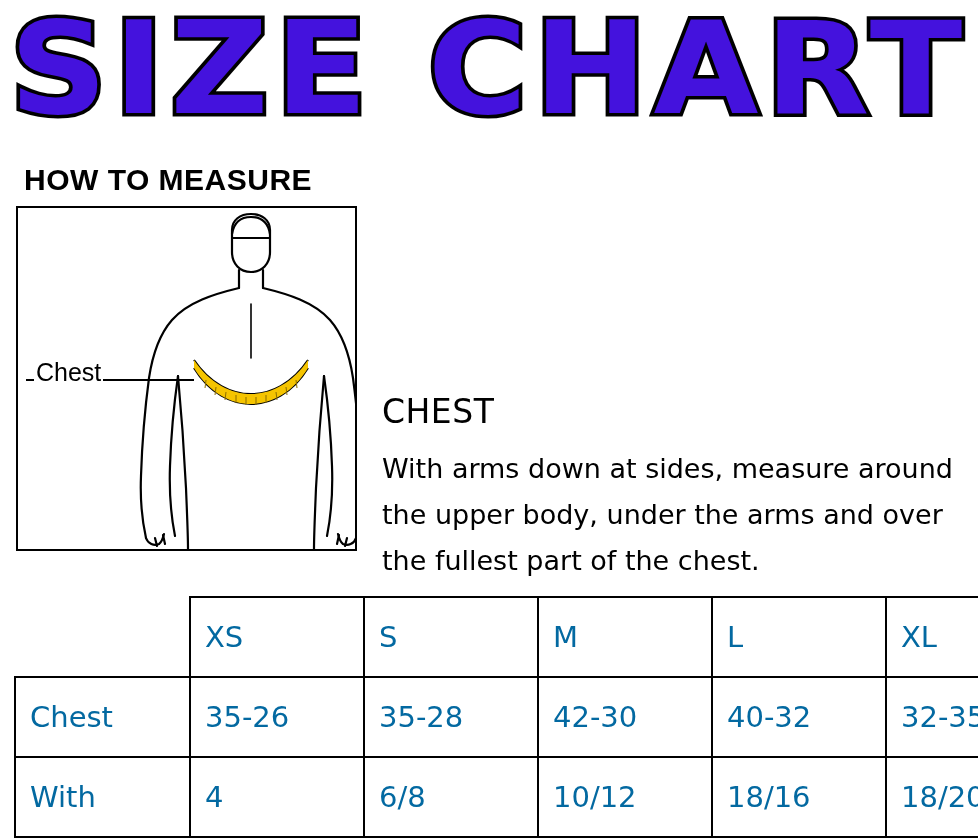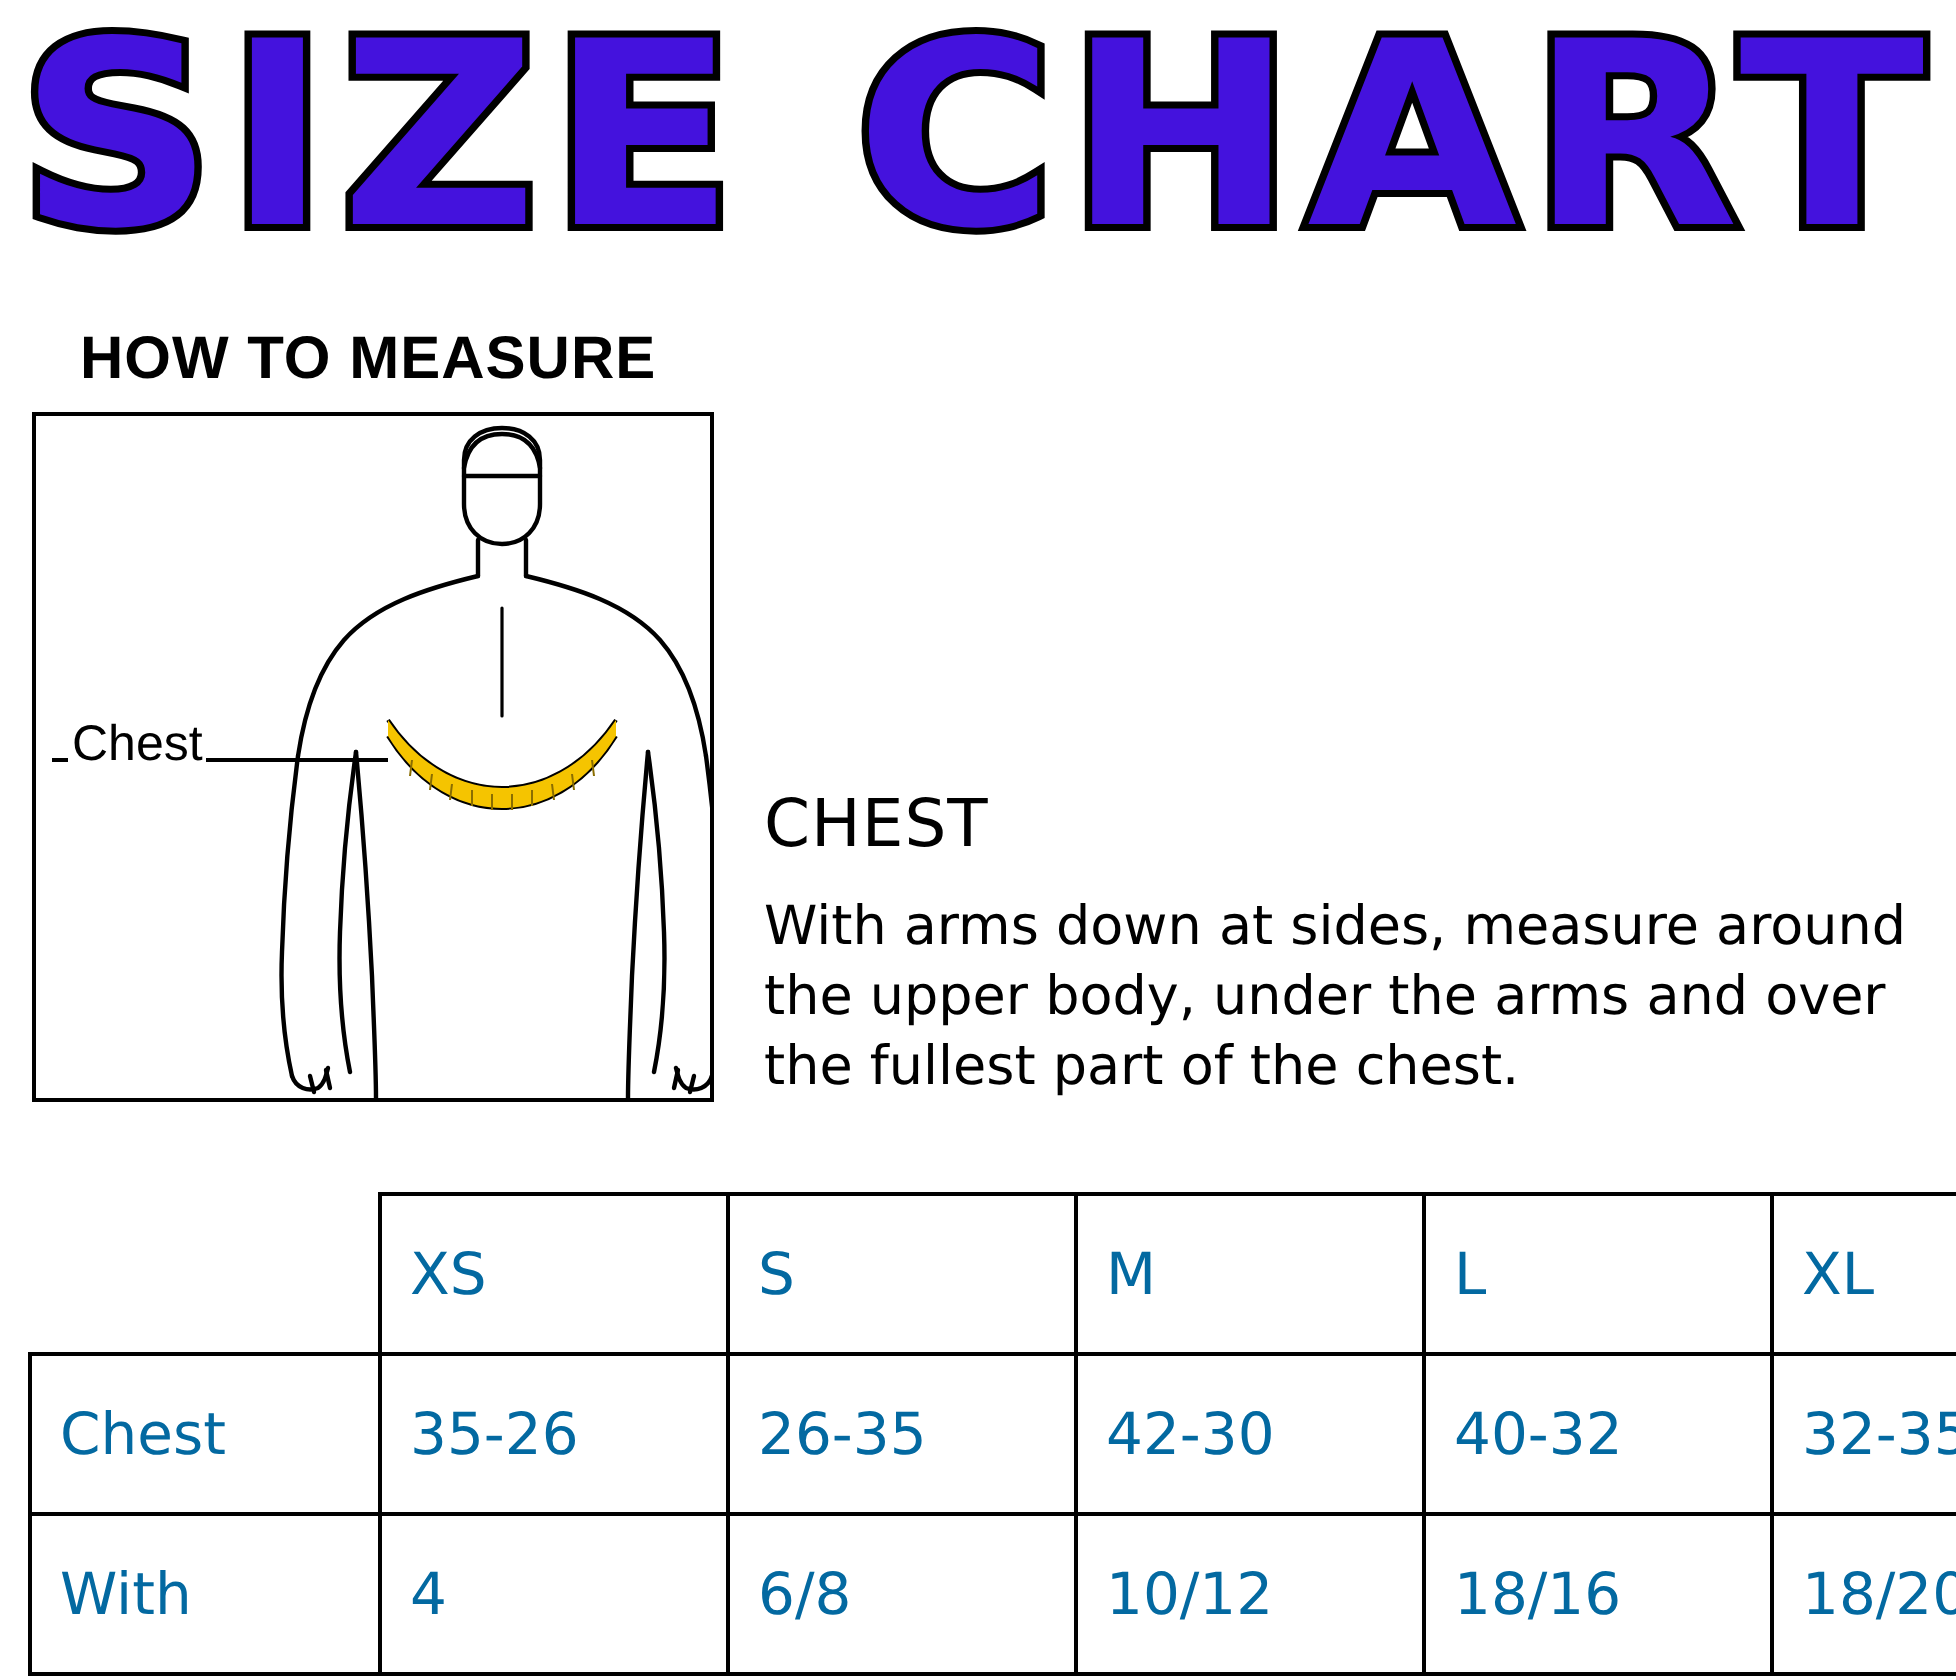--- a/index.html
+++ b/index.html
@@ -35,21 +35,21 @@
     -webkit-text-stroke: 7px #000000;
     paint-order: stroke fill;
     white-space: nowrap;
     transform: scaleX(1.06);
     transform-origin: center center;
   }
 
   
   #how-to-measure {
     position: absolute;
-    left: 40px;
+    left: 24px;
     top: 163px;
     font-family: "Liberation Sans", sans-serif;
     font-weight: bold;
     font-size: 30px;
     letter-spacing: 0.5px;
     color: #000;
   }
 
   
   #figure-box {
@@ -91,21 +91,21 @@
     font-family: "DejaVu Sans", sans-serif;
     font-size: 33px;
     letter-spacing: 0.5px;
     line-height: 40px;
     color: #000;
   }
   #desc-body {
     margin-top: 14px;
     font-family: "DejaVu Sans", sans-serif;
     font-size: 27px;
-    line-height: 35px;
+    line-height: 46px;
     color: #000;
   }
 
   
   #size-table {
     position: absolute;
     left: 14px;
     top: 596px;
     width: 950px;
     border-collapse: collapse;
@@ -213,21 +213,21 @@
       <td class="corner-cell row-label"></td>
       <td class="data-cell">XS</td>
       <td class="data-cell">S</td>
       <td class="data-cell">M</td>
       <td class="data-cell">L</td>
       <td class="data-cell">XL</td>
     </tr>
     <tr>
       <td class="row-label">Chest</td>
       <td class="data-cell">35-26</td>
-      <td class="data-cell">26-35</td>
+      <td class="data-cell">35-28</td>
       <td class="data-cell">42-30</td>
       <td class="data-cell">40-32</td>
       <td class="data-cell">32-35</td>
     </tr>
     <tr>
       <td class="row-label">With</td>
       <td class="data-cell">4</td>
       <td class="data-cell">6/8</td>
       <td class="data-cell">10/12</td>
       <td class="data-cell">18/16</td>

